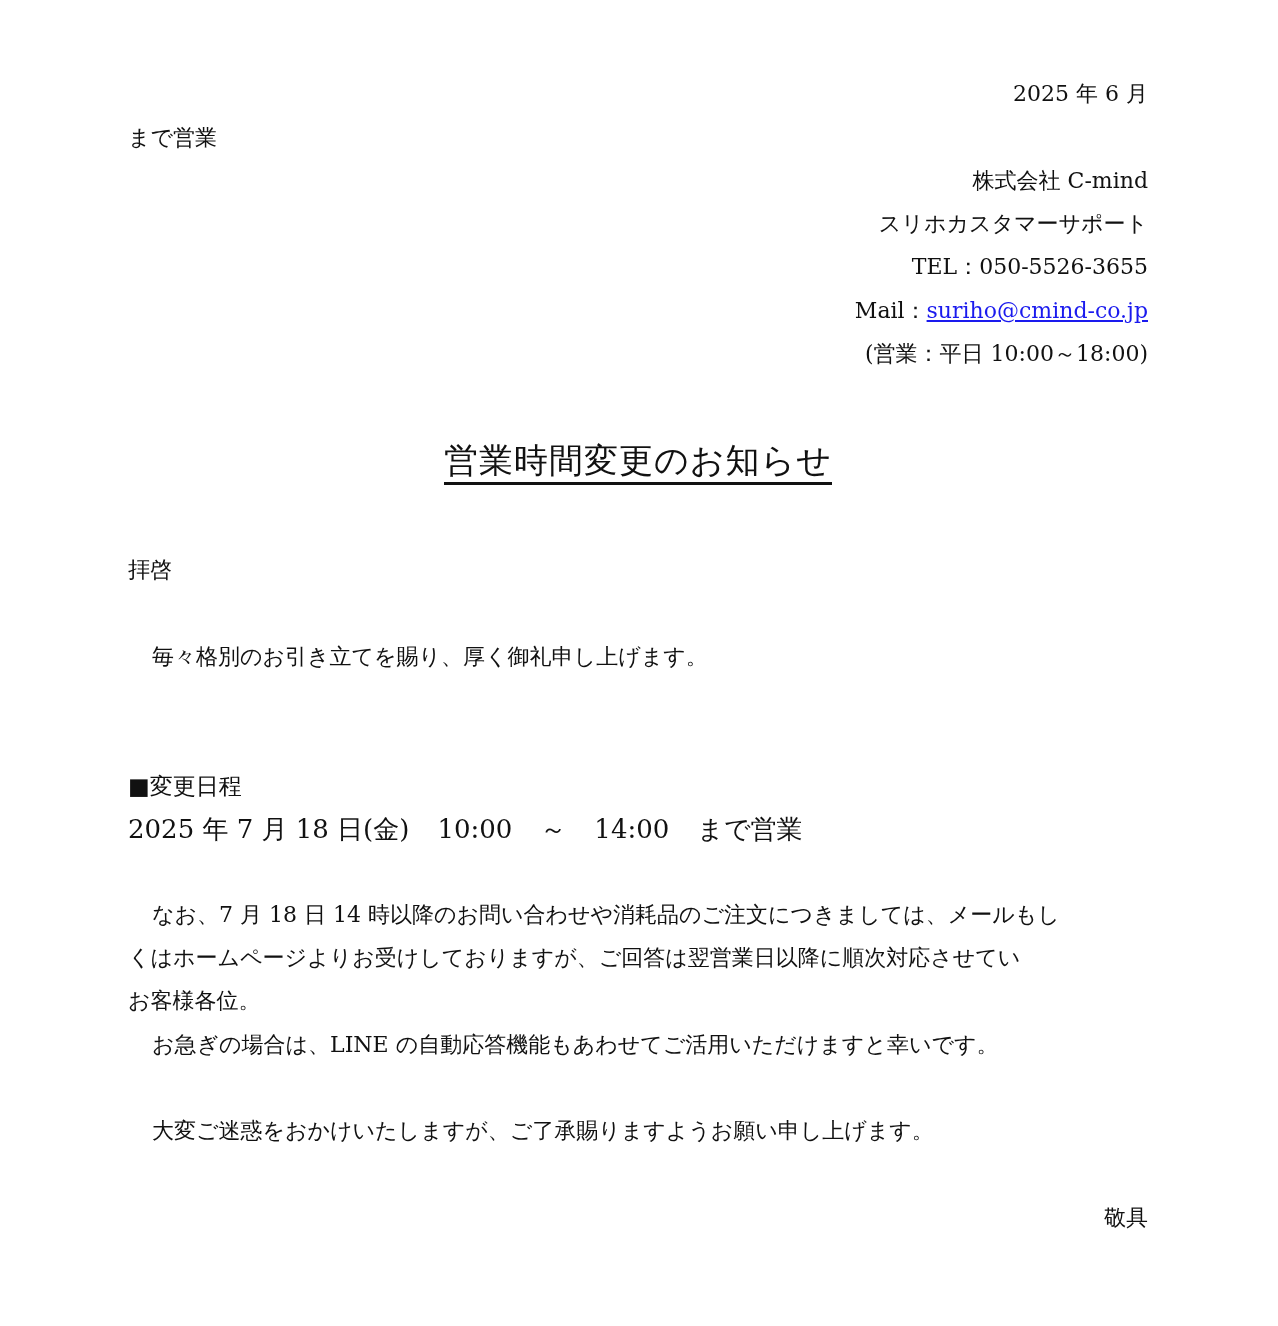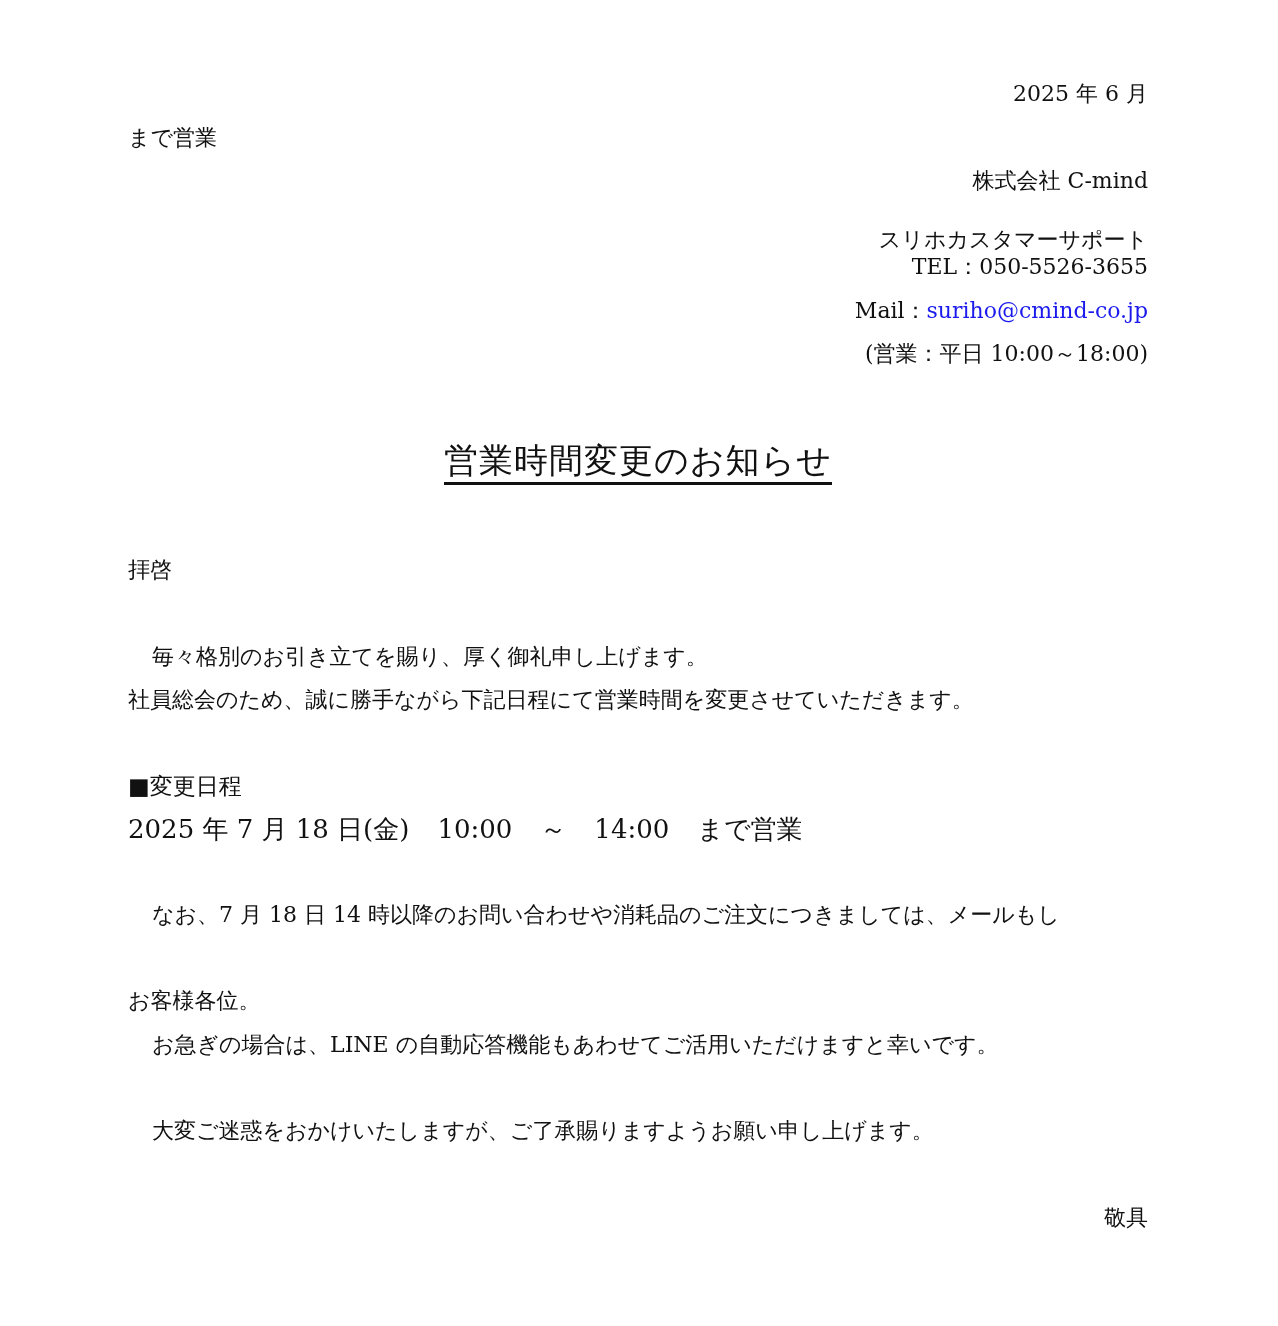--- a/index.html
+++ b/index.html
@@ -46,55 +46,56 @@
     .section-head {
       font-size: 23px;
       line-height: 34px;
     }
     .schedule {
       font-size: 26px;
       line-height: 34px;
     }
     a.mail {
       color: #1a1aee;
+      text-decoration: underline;
     }
     .gap { display: inline-block; width: 28px; }
   </style>
 </head>
 <body>
 
 <div class="page">
 
   <div class="line right" style="top:79px;">2025 年 6 月</div>
 
   <div class="line" style="top:123px;">まで営業</div>
 
   <div class="line right" style="top:166px;text-align:right;">株式会社 C-mind</div>
 
-  <div class="line right" style="top:209px;margin-top:16px;">スリホカスタマーサポート</div>
+  <div class="line right" style="top:209px;">スリホカスタマーサポート</div>
 
   <div class="line right" style="top:252px;"><span>TEL：</span><span>050-5526-3655</span></div>
 
   <div class="line right" style="top:296px;"><span>Mail：</span><a class="mail">suriho@cmind-co.jp</a></div>
 
   <div class="line right" style="top:339px;">(営業：平日 10:00～18:00)</div>
 
   <div class="line center title" style="top:438px;"><span>営業時間変更のお知らせ</span></div>
 
   <div class="line" style="top:555px;">拝啓</div>
 
   <div class="line indent" style="top:642px;">毎々格別のお引き立てを賜り、厚く御礼申し上げます。</div>
 
-  <div class="line" style="top:685px;">社員総会のため、誠に勝手ながら下記日程にて営業時間を変更させていただきます。</div>
 
   <div class="line section-head" style="top:769px;">■変更日程</div>
 
   <div class="line schedule" style="top:812px;"><span>2025 年 7 月 18 日(金)</span><span class="gap"></span><span>10:00</span><span class="gap"></span><span>～</span><span class="gap"></span><span>14:00</span><span class="gap"></span><span>まで営業</span></div>
 
   <div class="line indent" style="top:900px;">なお、7 月 18 日 14 時以降のお問い合わせや消耗品のご注文につきましては、メールもし</div>
+  <div class="line" style="top:943px;">くはホームページよりお受けしておりますが、ご回答は翌営業日以降に順次対応させてい</div>
   <div class="line" style="top:986px;">お客様各位。</div>
 
   <div class="line indent" style="top:1116px;">大変ご迷惑をおかけいたしますが、ご了承賜りますようお願い申し上げます。</div>
 
   <div class="line indent" style="top:1030px;">お急ぎの場合は、LINE の自動応答機能もあわせてご活用いただけますと幸いです。</div>
 
   <div class="line right" style="top:1203px;">敬具</div>
 
 </div>
 

